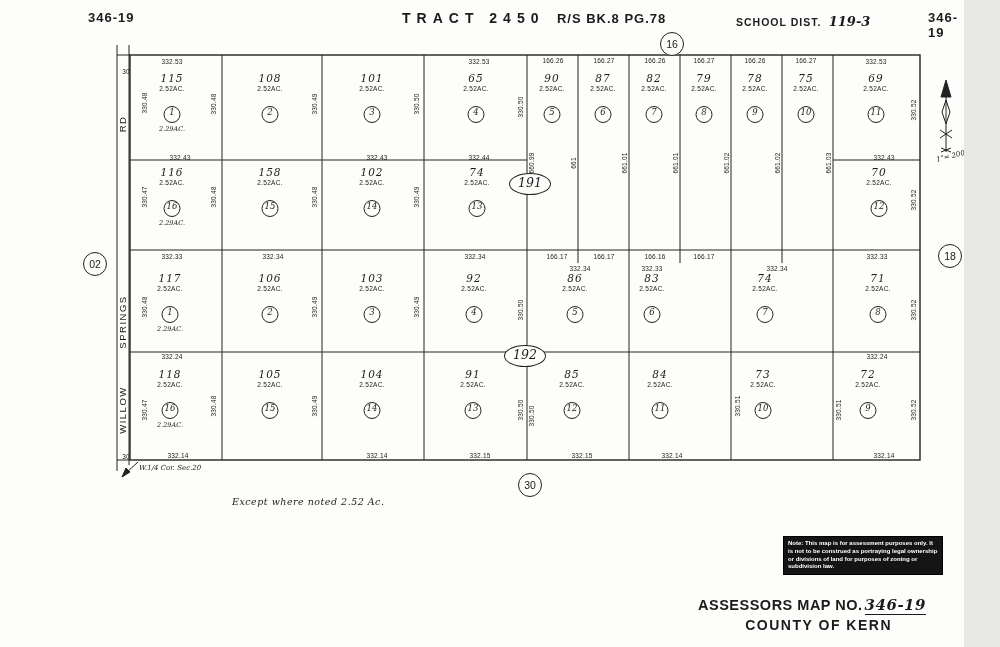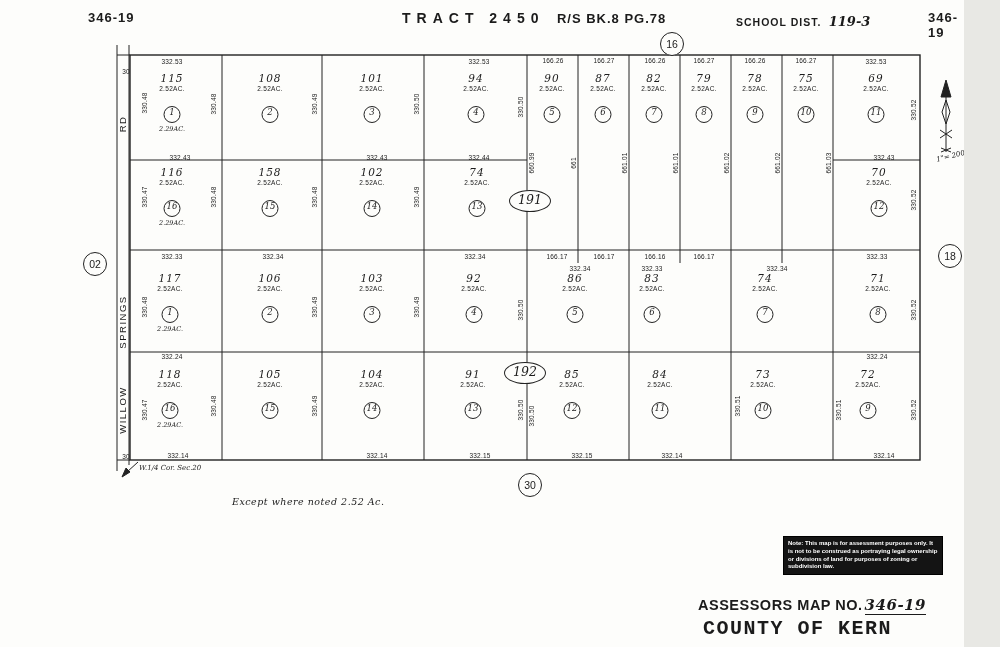--- a/index.html
+++ b/index.html
@@ -35,35 +35,35 @@
   .pac{position:absolute;top:13px;left:0;right:0;text-align:center;font-size:6.5px;letter-spacing:.3px;}
   .plot{position:absolute;top:34px;left:50%;transform:translateX(-50%);width:15px;height:15px;
         line-height:14px;text-align:center;border:1px solid #222;border-radius:50%;
         font:italic 8.5px "DejaVu Serif",serif;background:#fdfdfb;}
   .pextra{position:absolute;top:53px;left:0;right:0;text-align:center;
         font:italic 6.5px "DejaVu Serif",serif;}
   .dimh{position:absolute;font-size:6.5px;white-space:nowrap;transform:translate(-50%,-50%);letter-spacing:.2px;}
   .dimv{position:absolute;font-size:6.5px;white-space:nowrap;transform:translate(-50%,-50%) rotate(-90deg);letter-spacing:.2px;}
   .block-circle{position:absolute;min-width:26px;height:18px;line-height:17px;padding:1px 7px;
         border:1.2px solid #222;border-radius:50%;text-align:center;background:#fdfdfb;
-        font:italic 12.5px "DejaVu Serif",serif;transform:translate(-50%,-50%);margin-top:17px;}
+        font:italic 12.5px "DejaVu Serif",serif;transform:translate(-50%,-50%);}
   .road-word{position:absolute;font-size:9.5px;letter-spacing:1.5px;
         transform:translate(-50%,-50%) rotate(-90deg);white-space:nowrap;}
 
   
   .corner-note{position:absolute;left:139px;top:464px;font:italic 7px "DejaVu Serif",serif;white-space:nowrap;}
   .except-note{position:absolute;left:232px;top:496px;font:italic 9.5px "DejaVu Serif",serif;letter-spacing:.5px;white-space:nowrap;}
   .scale-label{position:absolute;left:936px;top:152px;font:italic 7px "DejaVu Serif",serif;
         transform:rotate(-14deg);white-space:nowrap;}
   .note-box{position:absolute;left:783px;top:536px;width:150px;background:#141414;color:#fff;
         font-size:6px;line-height:1.3;padding:3px 4px;border:1px solid #000;font-weight:bold;}
   .footer-l1{position:absolute;right:38px;top:596px;font-size:14.5px;font-weight:bold;
         letter-spacing:.5px;white-space:nowrap;}
   .map-no{font:italic bold 15px "DejaVu Serif",serif;border-bottom:1.5px solid #1b1b1b;margin-left:2px;}
-  .footer-l2{position:absolute;right:72px;top:617px;font-size:20px;font-weight:bold;letter-spacing:1.5px;white-space:nowrap;font-family:Liberation Mono, monospace;}
+  .footer-l2{position:absolute;right:72px;top:617px;font-size:14px;font-weight:bold;letter-spacing:1.5px;white-space:nowrap;}
 </style>
 </head>
 <body>
 
 <div class="page">
 
   <svg width="1000" height="647">
     <g stroke="#222" stroke-width="1" fill="none">
 
       <g>
@@ -136,21 +136,21 @@
         <div class="pnum">108</div>
         <div class="pac">2.52AC.</div>
         <div class="plot">2</div>
       </div>
       <div class="parcel" style="left: 337px; top: 72px;">
         <div class="pnum">101</div>
         <div class="pac">2.52AC.</div>
         <div class="plot">3</div>
       </div>
       <div class="parcel" style="left: 441px; top: 72px;">
-        <div class="pnum">94</div>
+        <div class="pnum">65</div>
         <div class="pac">2.52AC.</div>
         <div class="plot">4</div>
       </div>
       <div class="parcel" style="left: 517px; top: 72px;">
         <div class="pnum">90</div>
         <div class="pac">2.52AC.</div>
         <div class="plot">5</div>
       </div>
       <div class="parcel" style="left: 568px; top: 72px;">
         <div class="pnum">87</div>

